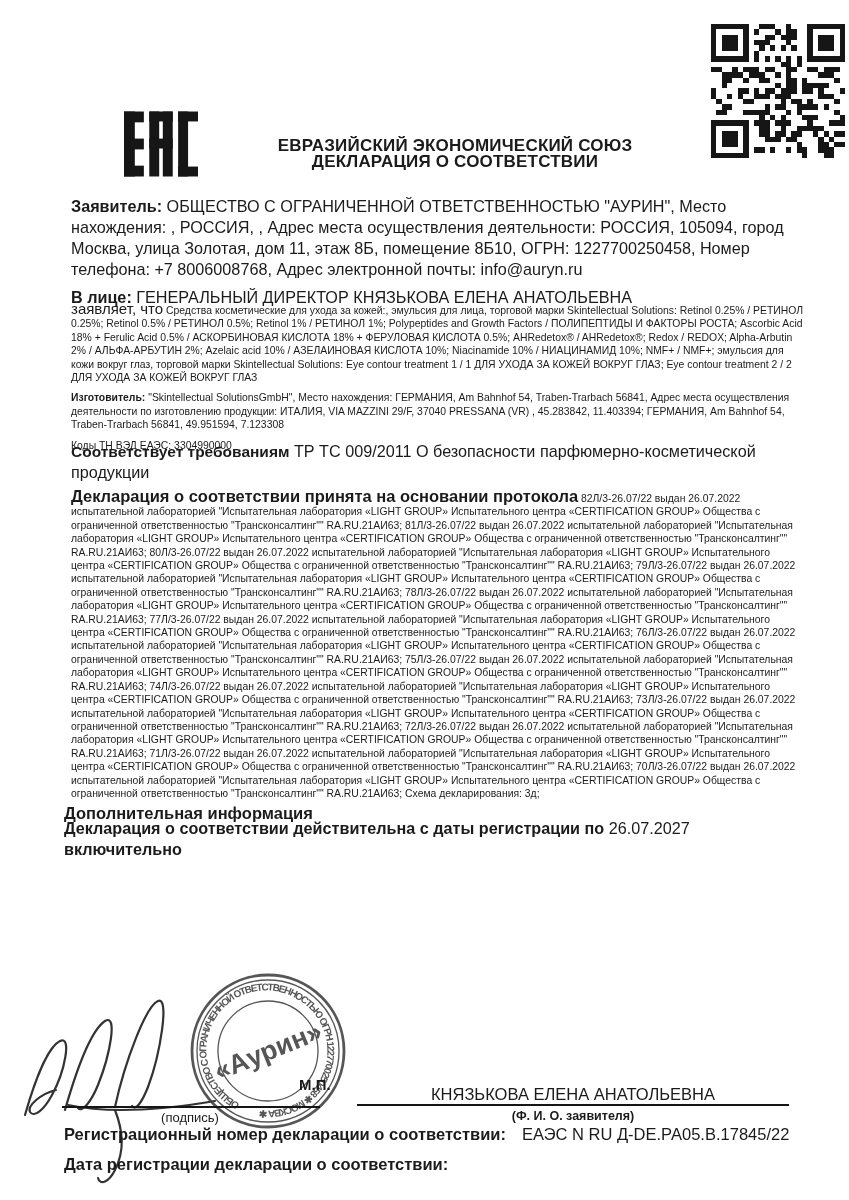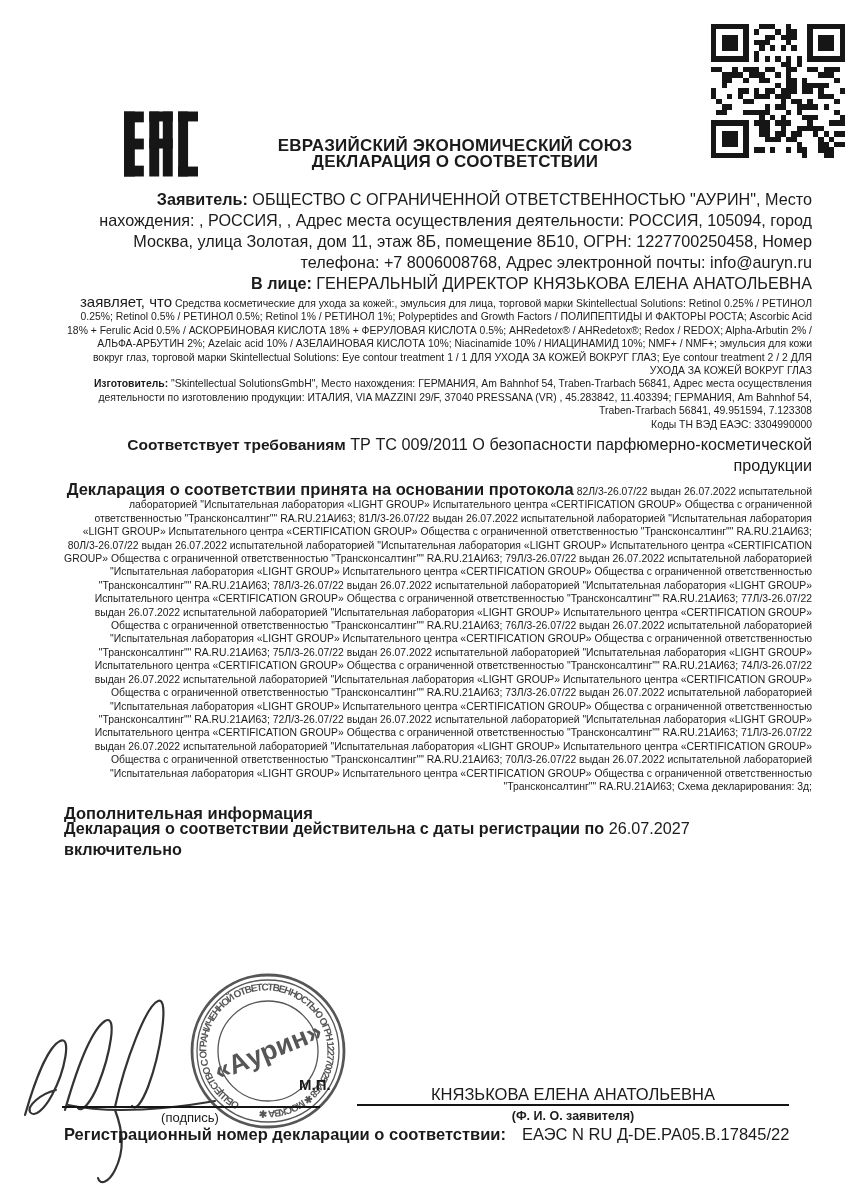--- a/index.html
+++ b/index.html
@@ -6,21 +6,21 @@
   .page{position:relative;width:849px;height:1200px;background:#ffffff;margin:0 auto;
         font-family:"Liberation Sans",sans-serif;color:#1b1b1b;overflow:hidden;}
   .abs{position:absolute;}
   .b{font-weight:bold;}
   .ctr{text-align:center;}
   .title{font-size:17px;font-weight:bold;letter-spacing:.2px;}
   .body-txt{font-size:16.2px;line-height:21px;}
   .tiny{font-size:10.4px;line-height:13.4px;}
   .inline-label-lg{font-weight:normal;font-size:15px;}
   .sec-head{font-weight:bold;font-size:16.5px;}
-  p{margin:0;text-align:right;}
+  p{margin:7px;}
   svg{display:block;}
   .line{background:#151515;height:2.4px;}
   .caption{font-size:13px;}
   .caption-sm{font-size:12.5px;font-weight:bold;}
 </style>
 </head>
 <body>
 
 <div class="page">
 
@@ -307,15 +307,16 @@
   <div class="abs ctr" style="left:357px;top:1085px;width:432px;font-size:16.5px;">КНЯЗЬКОВА ЕЛЕНА АНАТОЛЬЕВНА</div>
 
   <div class="abs line" style="left:62px;top:1106px;width:258px;"></div>
   <div class="abs ctr caption" style="left:120px;top:1110px;width:140px;">(подпись)</div>
 
   <div class="abs line" style="left:357px;top:1104px;width:432px;"></div>
   <div class="abs ctr caption-sm" style="left:357px;top:1109px;width:432px;">(Ф. И. О. заявителя)</div>
 
   <div class="abs b" style="left:64px;top:1125px;font-size:16.5px;">Регистрационный номер декларации о соответствии:</div>
   <div class="abs" style="left:522px;top:1125px;font-size:16.5px;">ЕАЭС N RU Д-DE.РА05.В.17845/22</div>
+  <div class="abs b" style="left:64px;top:1155px;font-size:16.5px;">Дата регистрации декларации о соответствии:</div>
   <div class="abs" style="left:522px;top:1203px;font-size:16.5px;">27.07.2022</div>
 
 </div>
 
 </body></html>

